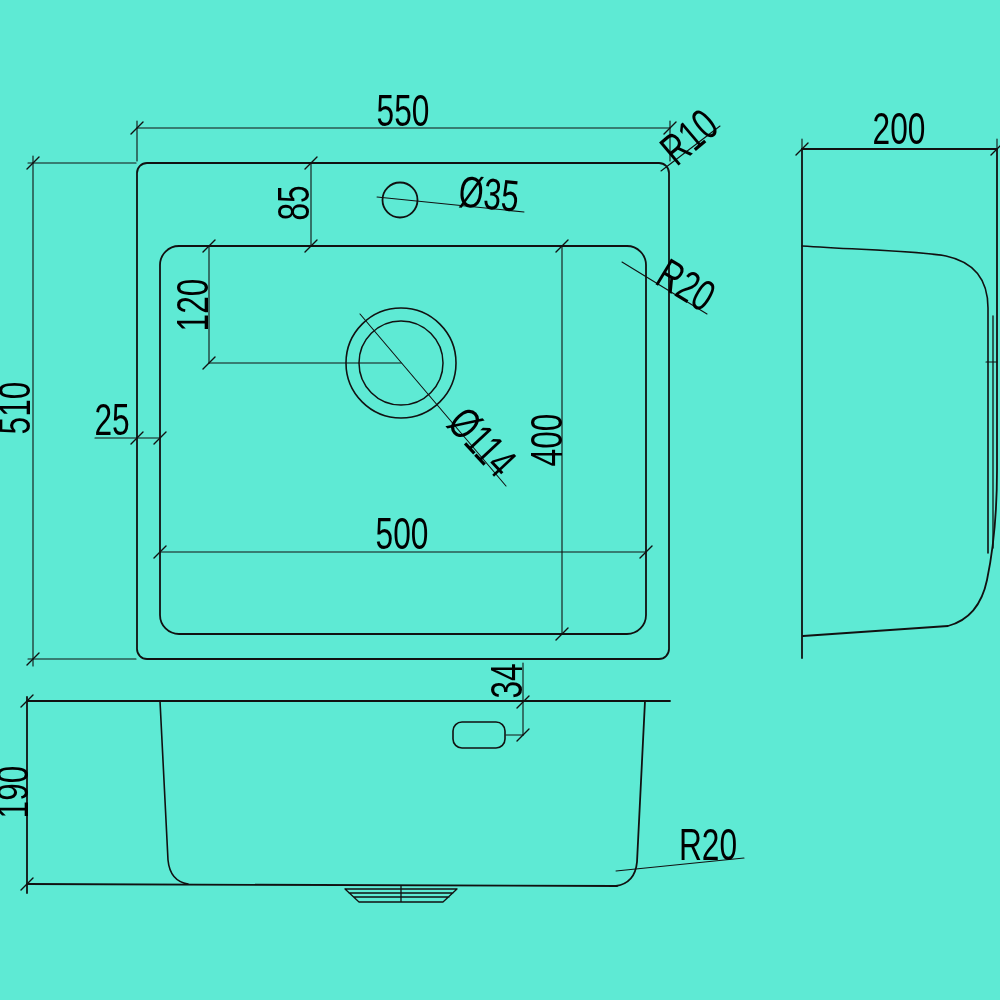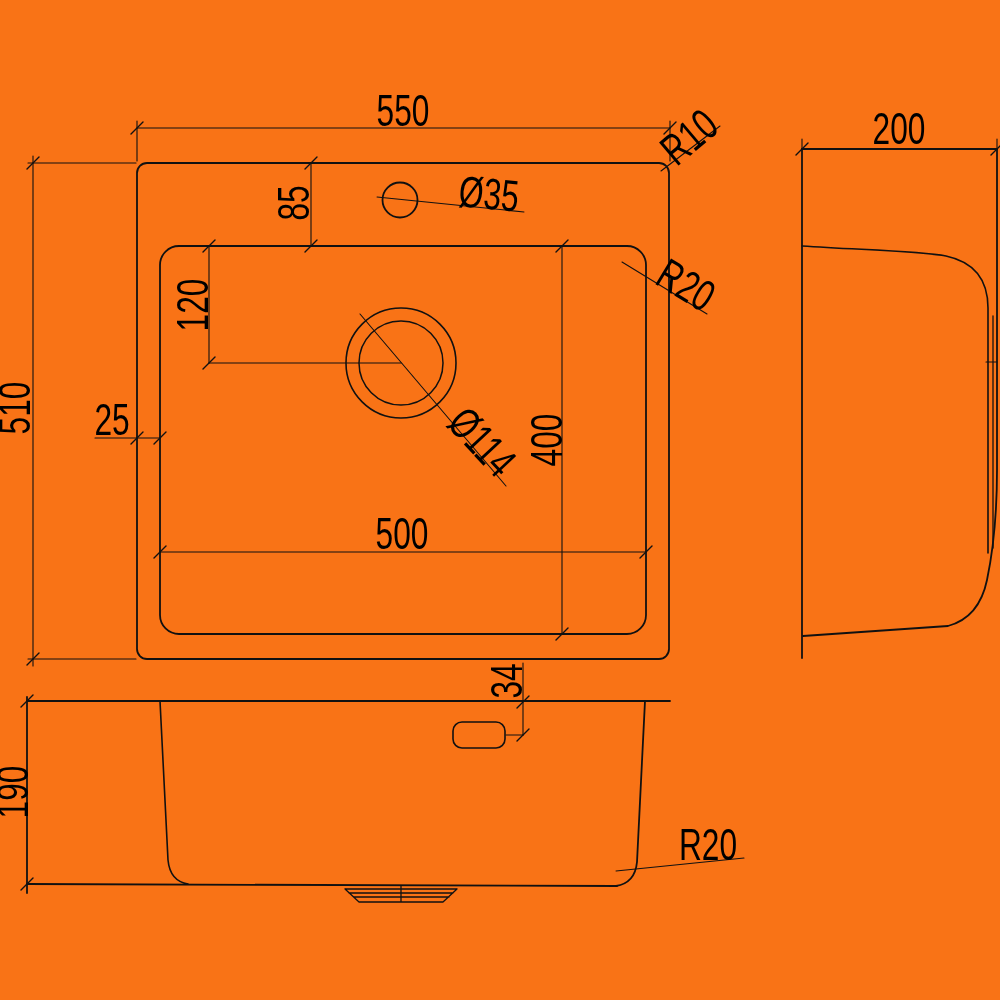--- a/index.html
+++ b/index.html
@@ -1,16 +1,16 @@
 <!DOCTYPE html>
 <html><head>
 <meta charset="utf-8">
 <style>
   html,body{margin:0;padding:0;background:#ffffff;}
-  #canvas{position:relative;width:1000px;height:1000px;background:#f97316;overflow:hidden;
+  #canvas{position:relative;width:1000px;height:1000px;background:#5eead4;overflow:hidden;
           font-family:"Liberation Sans","DejaVu Sans",sans-serif;}
   #linework{position:absolute;left:0;top:0;}
   .lbl{position:absolute;font-size:44px;line-height:1;color:#000;white-space:nowrap;
        transform-origin:center;font-family:"Liberation Sans","DejaVu Sans",sans-serif;}
   
   .r0   {transform:translate(-50%,-50%) rotate(0deg)   scaleX(0.72);}
   .r5   {transform:translate(-50%,-50%) rotate(5deg)   scaleX(0.72);}
   .rm90 {transform:translate(-50%,-50%) rotate(-90deg) scaleX(0.72);}
   .r47  {transform:translate(-50%,-50%) rotate(47deg)  scaleX(0.72);}
   .rm40 {transform:translate(-50%,-50%) rotate(-40deg) scaleX(0.72);}

